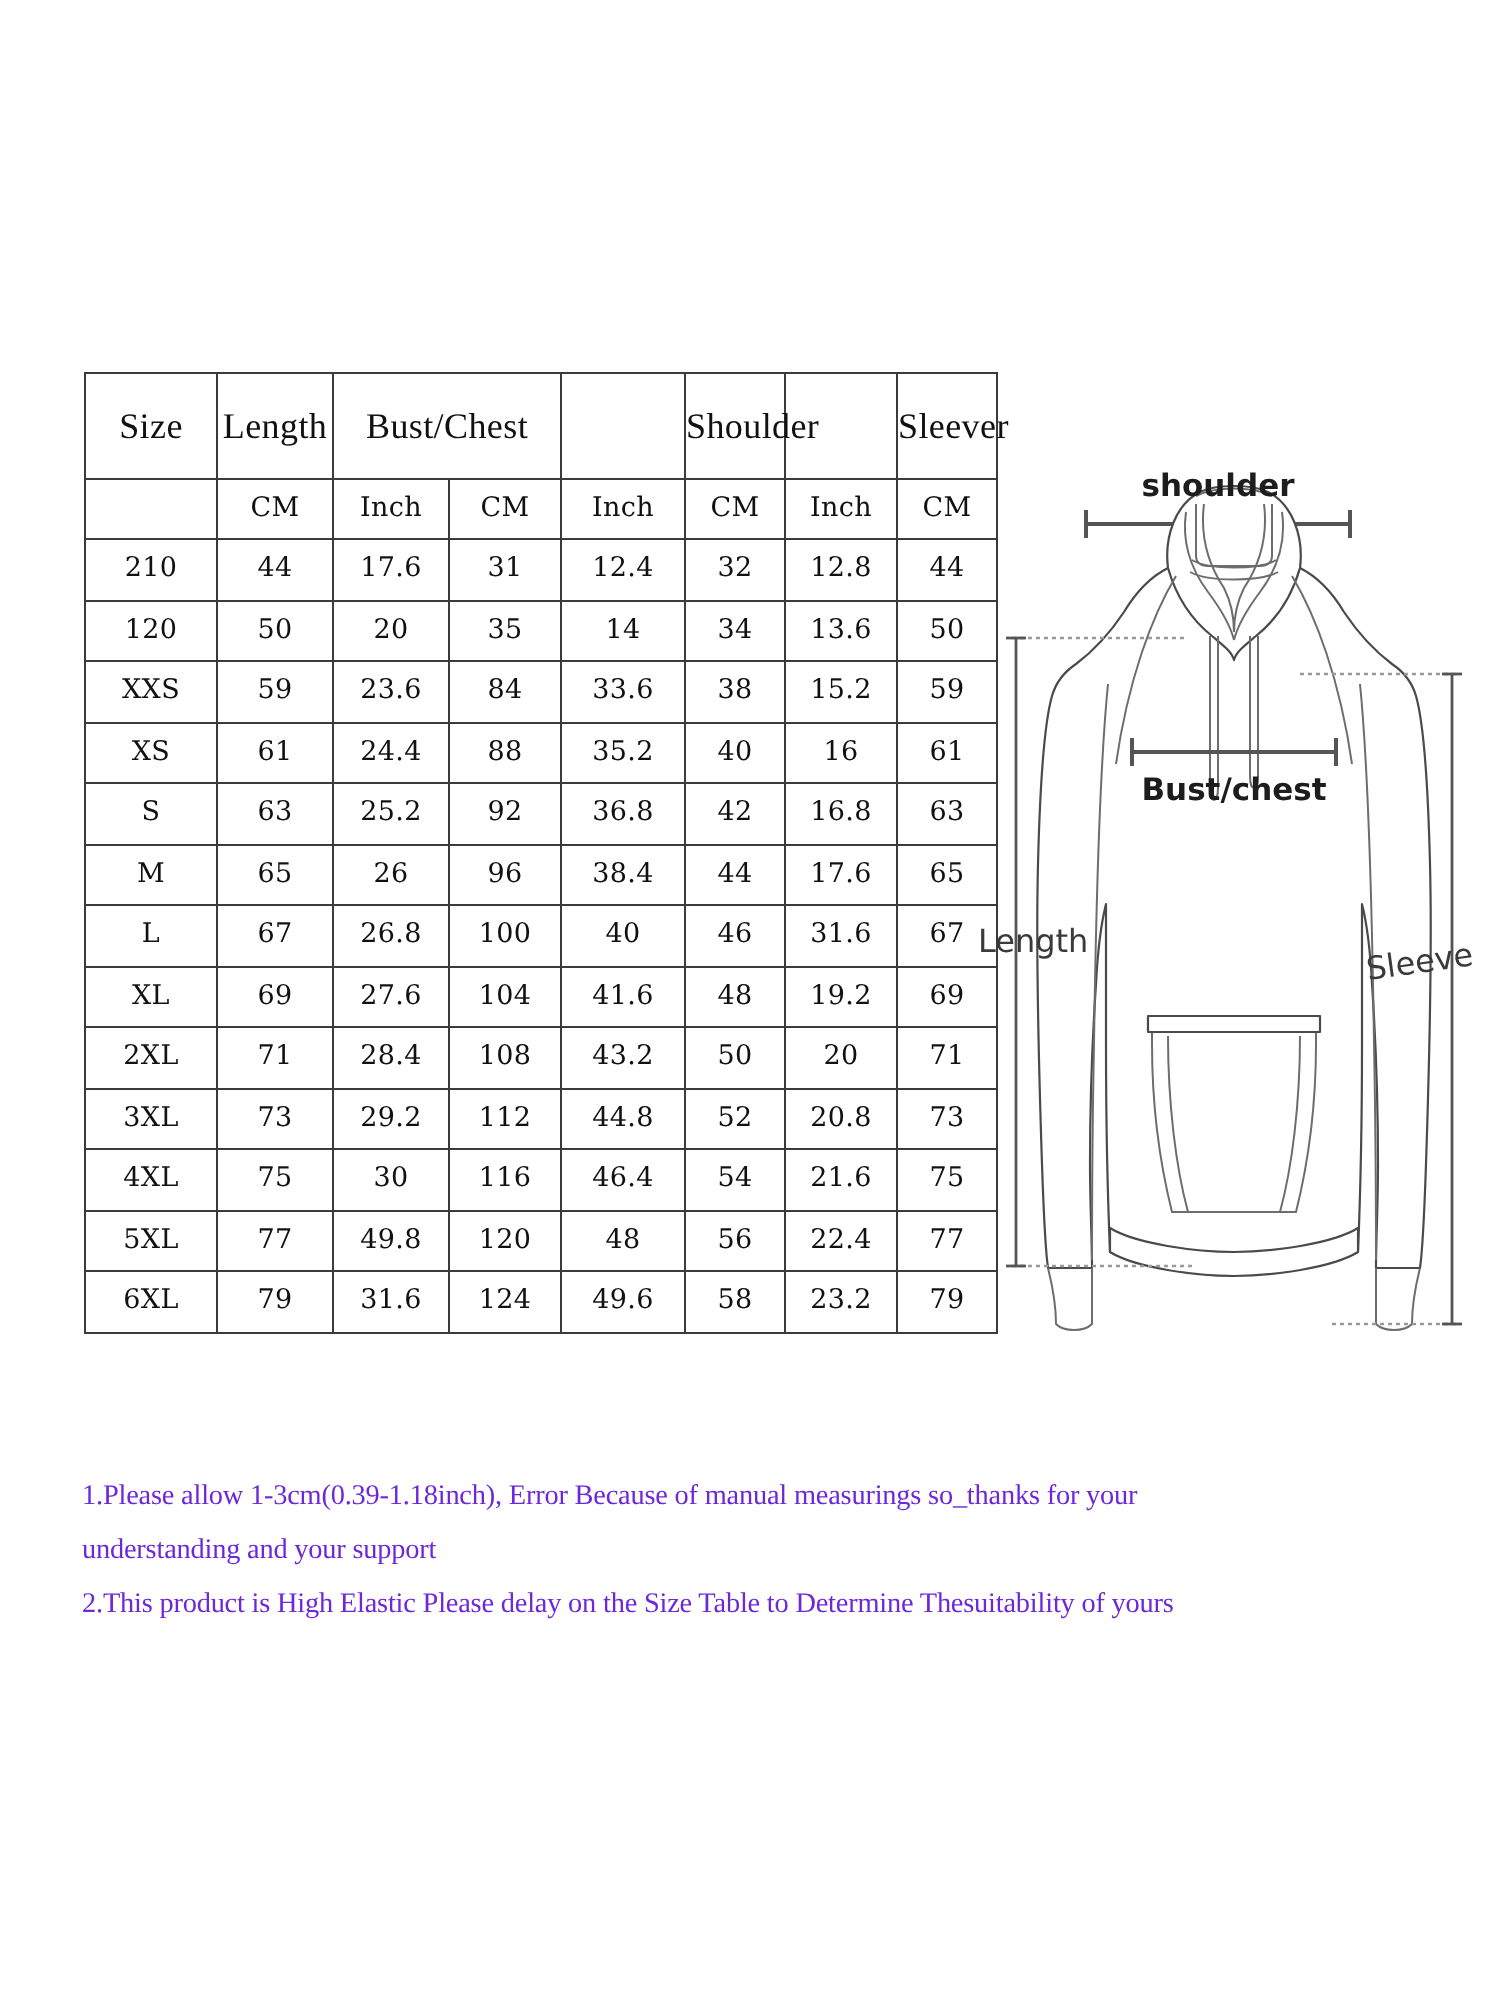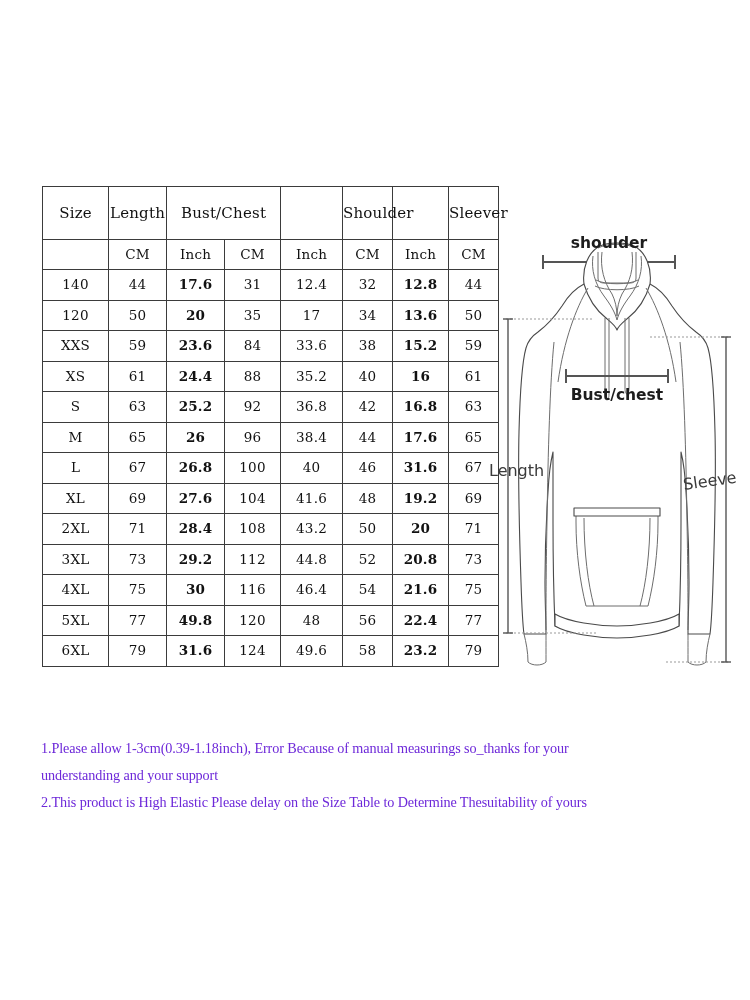--- a/index.html
+++ b/index.html
@@ -37,32 +37,32 @@
     text-align: center;
     padding: 0;
     height: 29.5px;
     line-height: 29.5px;
     white-space: nowrap;
     letter-spacing: 0.2px;
   }
   table.size-table tr.header-row td {
     height: 52px;
     line-height: 52px;
-    font-size: 15px;
+    font-size: 18px;
+    font-family: Liberation Serif, serif;
   }
   table.size-table tr.unit-row td {
     height: 29px;
     line-height: 29px;
     font-size: 13.5px;
   }
   td.inch-cell {
     color: #ee1111;
     text-align: right;
     padding-right: 5px;
-    font-weight: bold;
   }
   td.inch-head {
     color: #ee1111;
     text-align: center;
   }
   td.inch-center {
     color: #ee1111;
     text-align: center;
   }
 
@@ -163,35 +163,35 @@
         <td></td>
         <td>CM</td>
         <td class="inch-head">Inch</td>
         <td>CM</td>
         <td class="inch-head">Inch</td>
         <td>CM</td>
         <td class="inch-head">Inch</td>
         <td>CM</td>
       </tr>
     <tr class="data-row">
-          <td>140</td>
+          <td>210</td>
           <td>44</td>
           <td class="inch-cell">17.6</td>
           <td>31</td>
           <td class="inch-center">12.4</td>
           <td>32</td>
           <td class="inch-cell">12.8</td>
           <td>44</td>
         </tr>
         <tr class="data-row">
           <td>120</td>
           <td>50</td>
           <td class="inch-cell">20</td>
           <td>35</td>
-          <td class="inch-center">17</td>
+          <td class="inch-center">14</td>
           <td>34</td>
           <td class="inch-cell">13.6</td>
           <td>50</td>
         </tr>
         <tr class="data-row">
           <td>XXS</td>
           <td>59</td>
           <td class="inch-cell">23.6</td>
           <td>84</td>
           <td class="inch-center">33.6</td>

